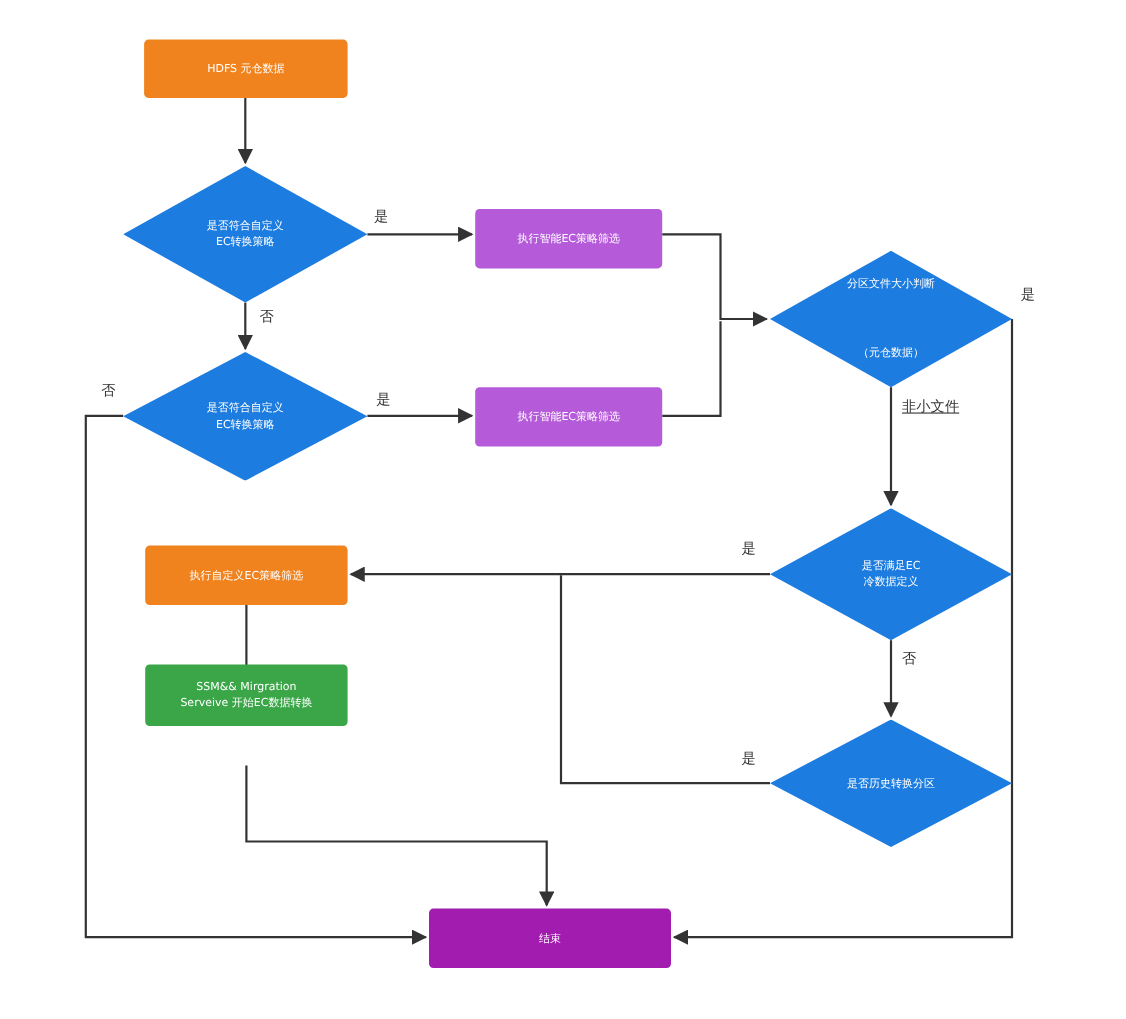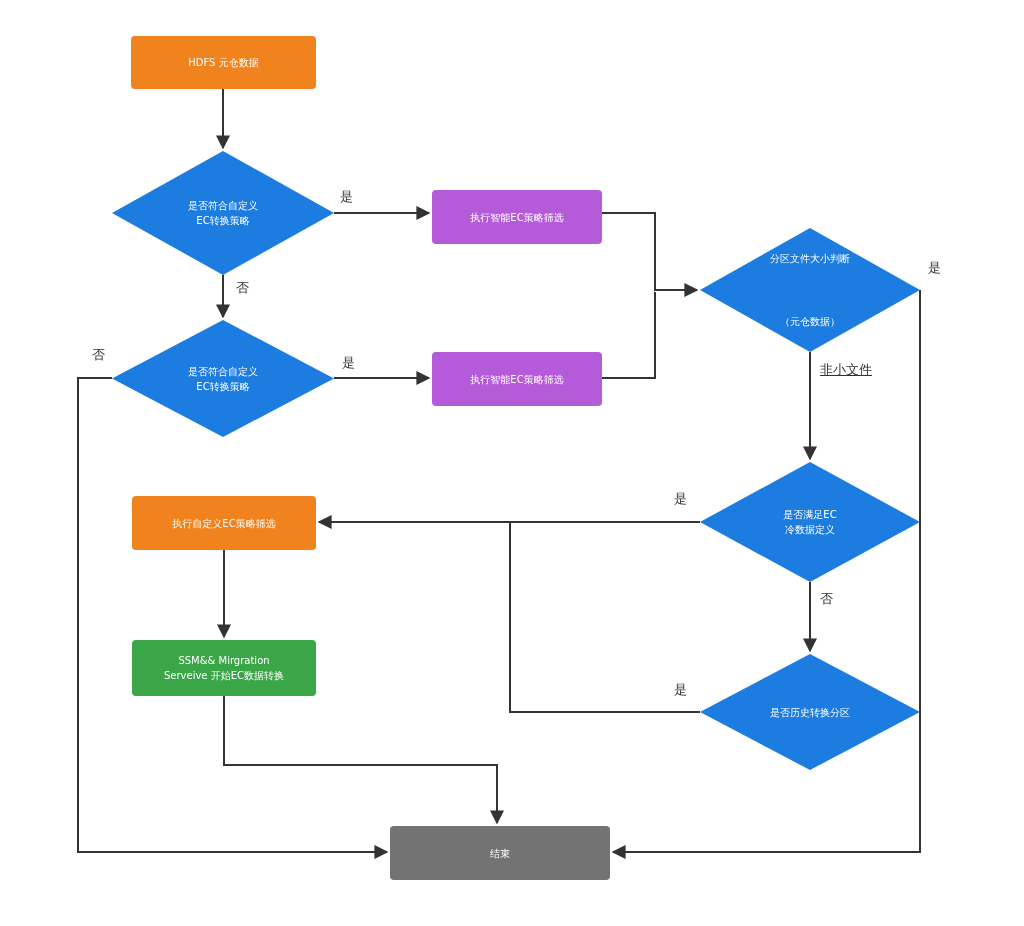--- a/index.html
+++ b/index.html
@@ -34,21 +34,21 @@
   .node span{display:block;white-space:nowrap;}
   .diamond{
     clip-path:polygon(50% 0,100% 50%,50% 100%,0 50%);
     border-radius:0;
     padding:0;
   }
   .c-orange{background:#f0831e;}
   .c-blue{background:#1d7cdf;}
   .c-purple{background:#b55bd9;}
   .c-green{background:#3aa647;}
-  .c-red{background:#737373;}
+  .c-red{background:#a21caf;}
   .edge-label{
     position:absolute;
     font-size:13px;
     color:#333333;
     white-space:nowrap;
   }
 </style>
 </head>
 <body>
 
@@ -111,21 +111,21 @@
   </div>
 
   <div class="node c-orange" style="left:132px;top:496px;width:184px;height:54px;">
     <span>执行自定义EC策略筛选</span>
   </div>
 
   <div class="node diamond c-blue" style="left:700px;top:654px;width:220px;height:116px;">
     <span>是否历史转换分区</span>
   </div>
 
-  <div class="node c-green" style="left:132px;top:640px;width:184px;height:56px;justify-content:center;">
+  <div class="node c-green" style="left:132px;top:604px;width:184px;height:56px;justify-content:center;">
     <span>SSM&amp;&amp; Mirgration</span>
     <span>Serveive 开始EC数据转换</span>
   </div>
 
   <div class="node c-red" style="left:390px;top:826px;width:220px;height:54px;">
     <span>结束</span>
   </div>
 
   <span class="edge-label" style="left:340px;top:188px;">是</span>
   <span class="edge-label" style="left:236px;top:279px;">否</span>

